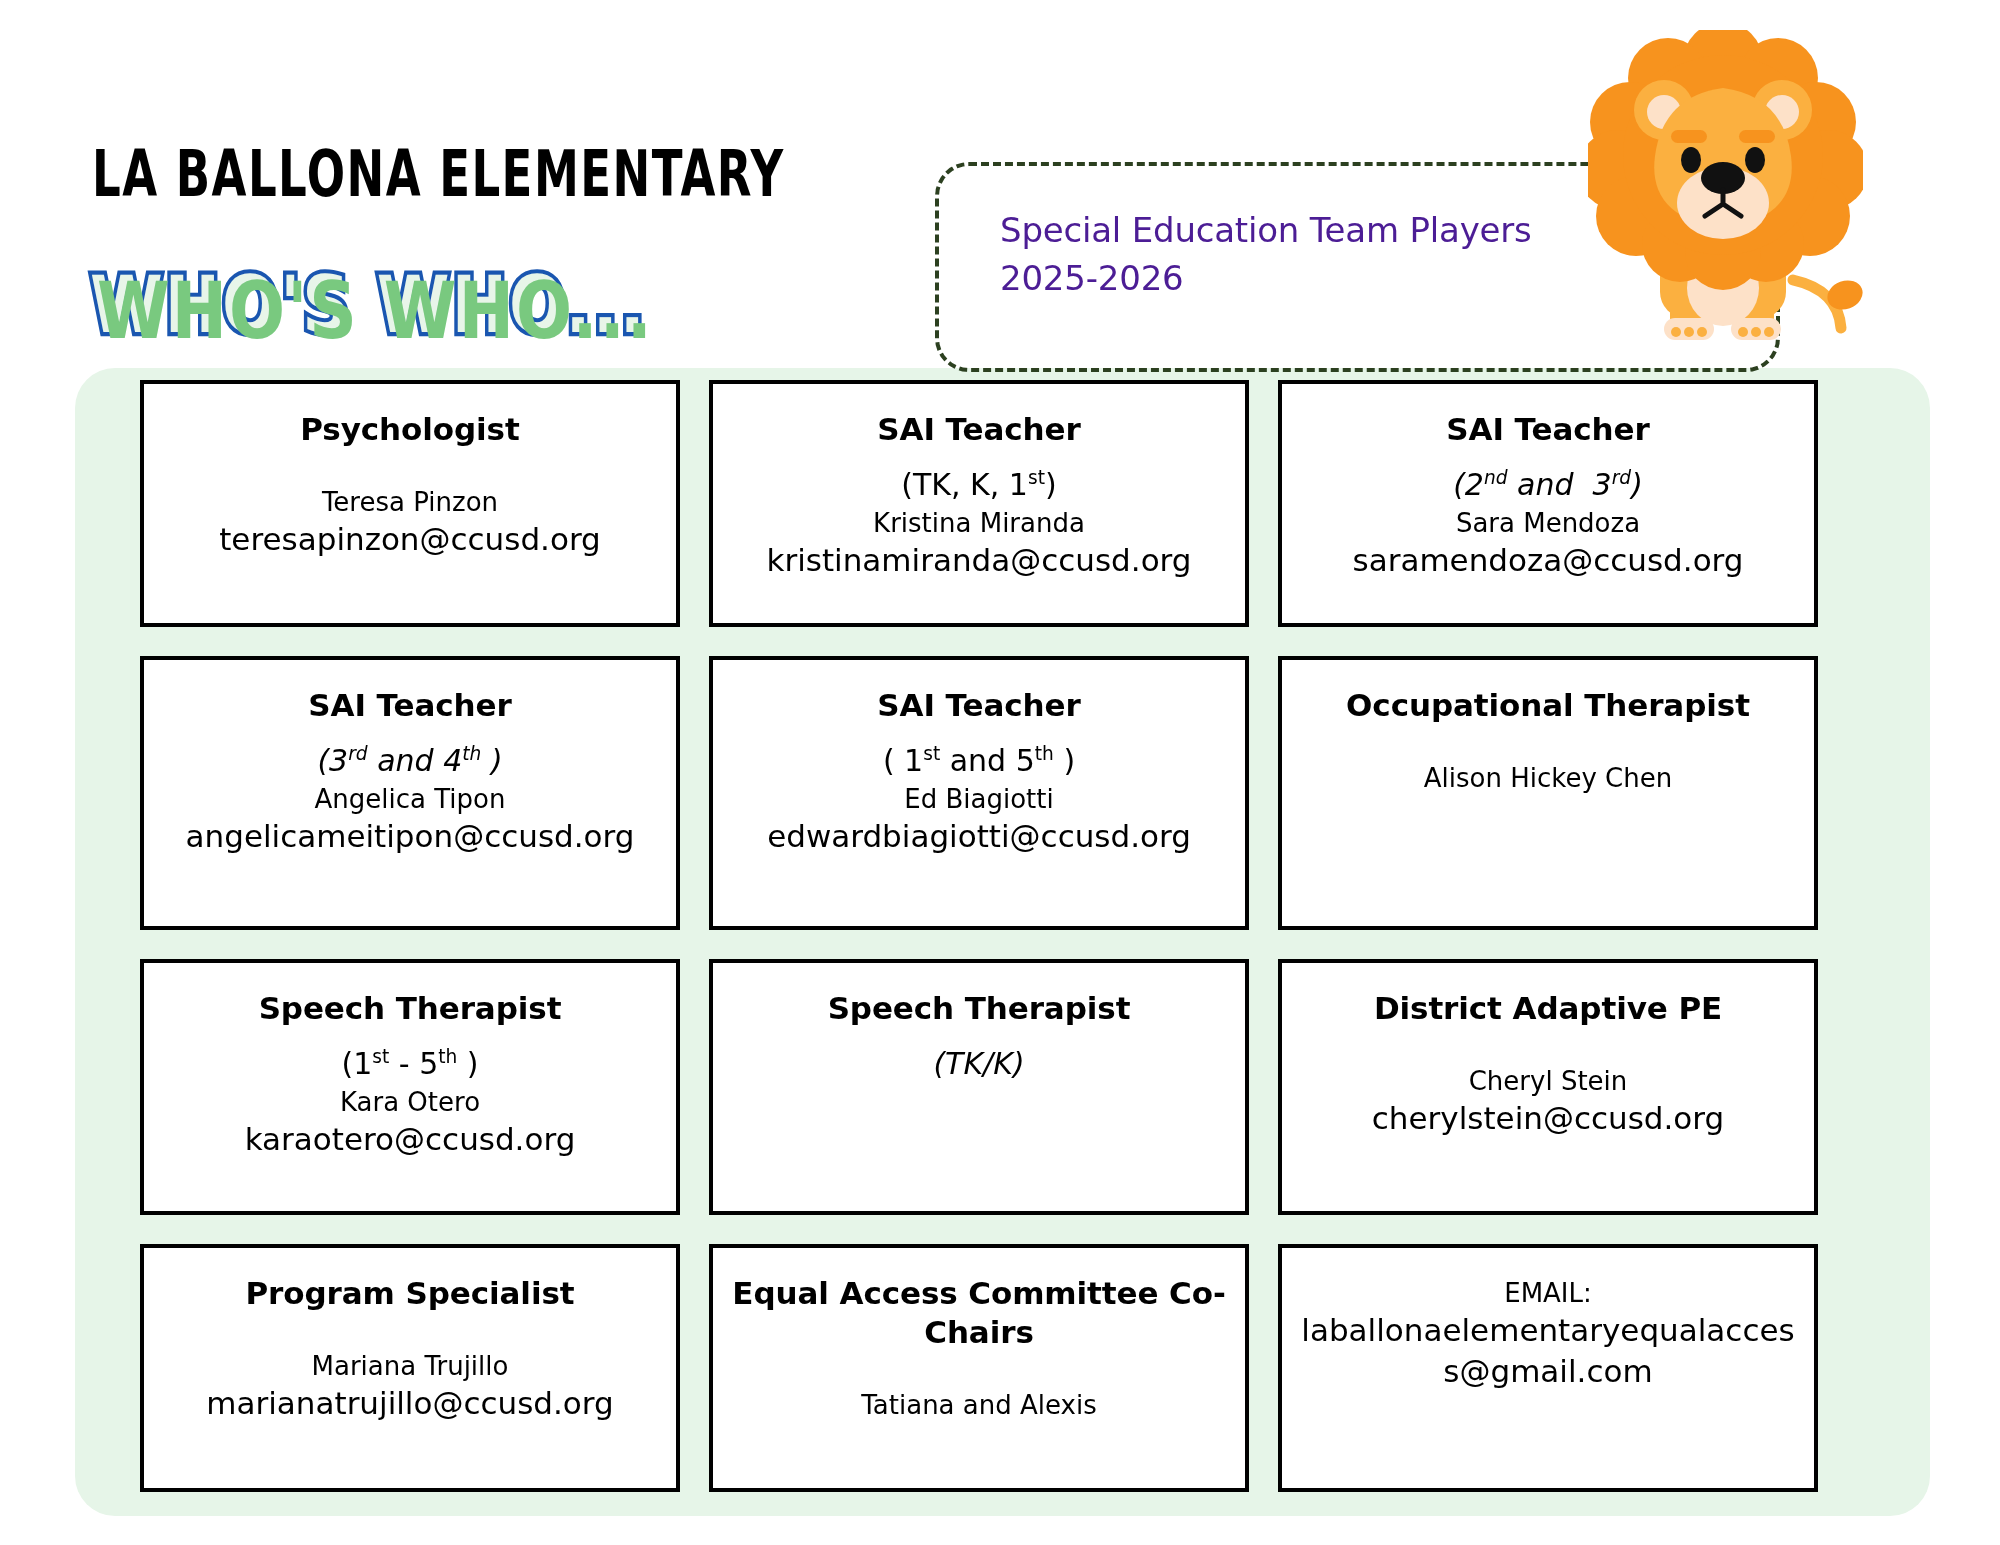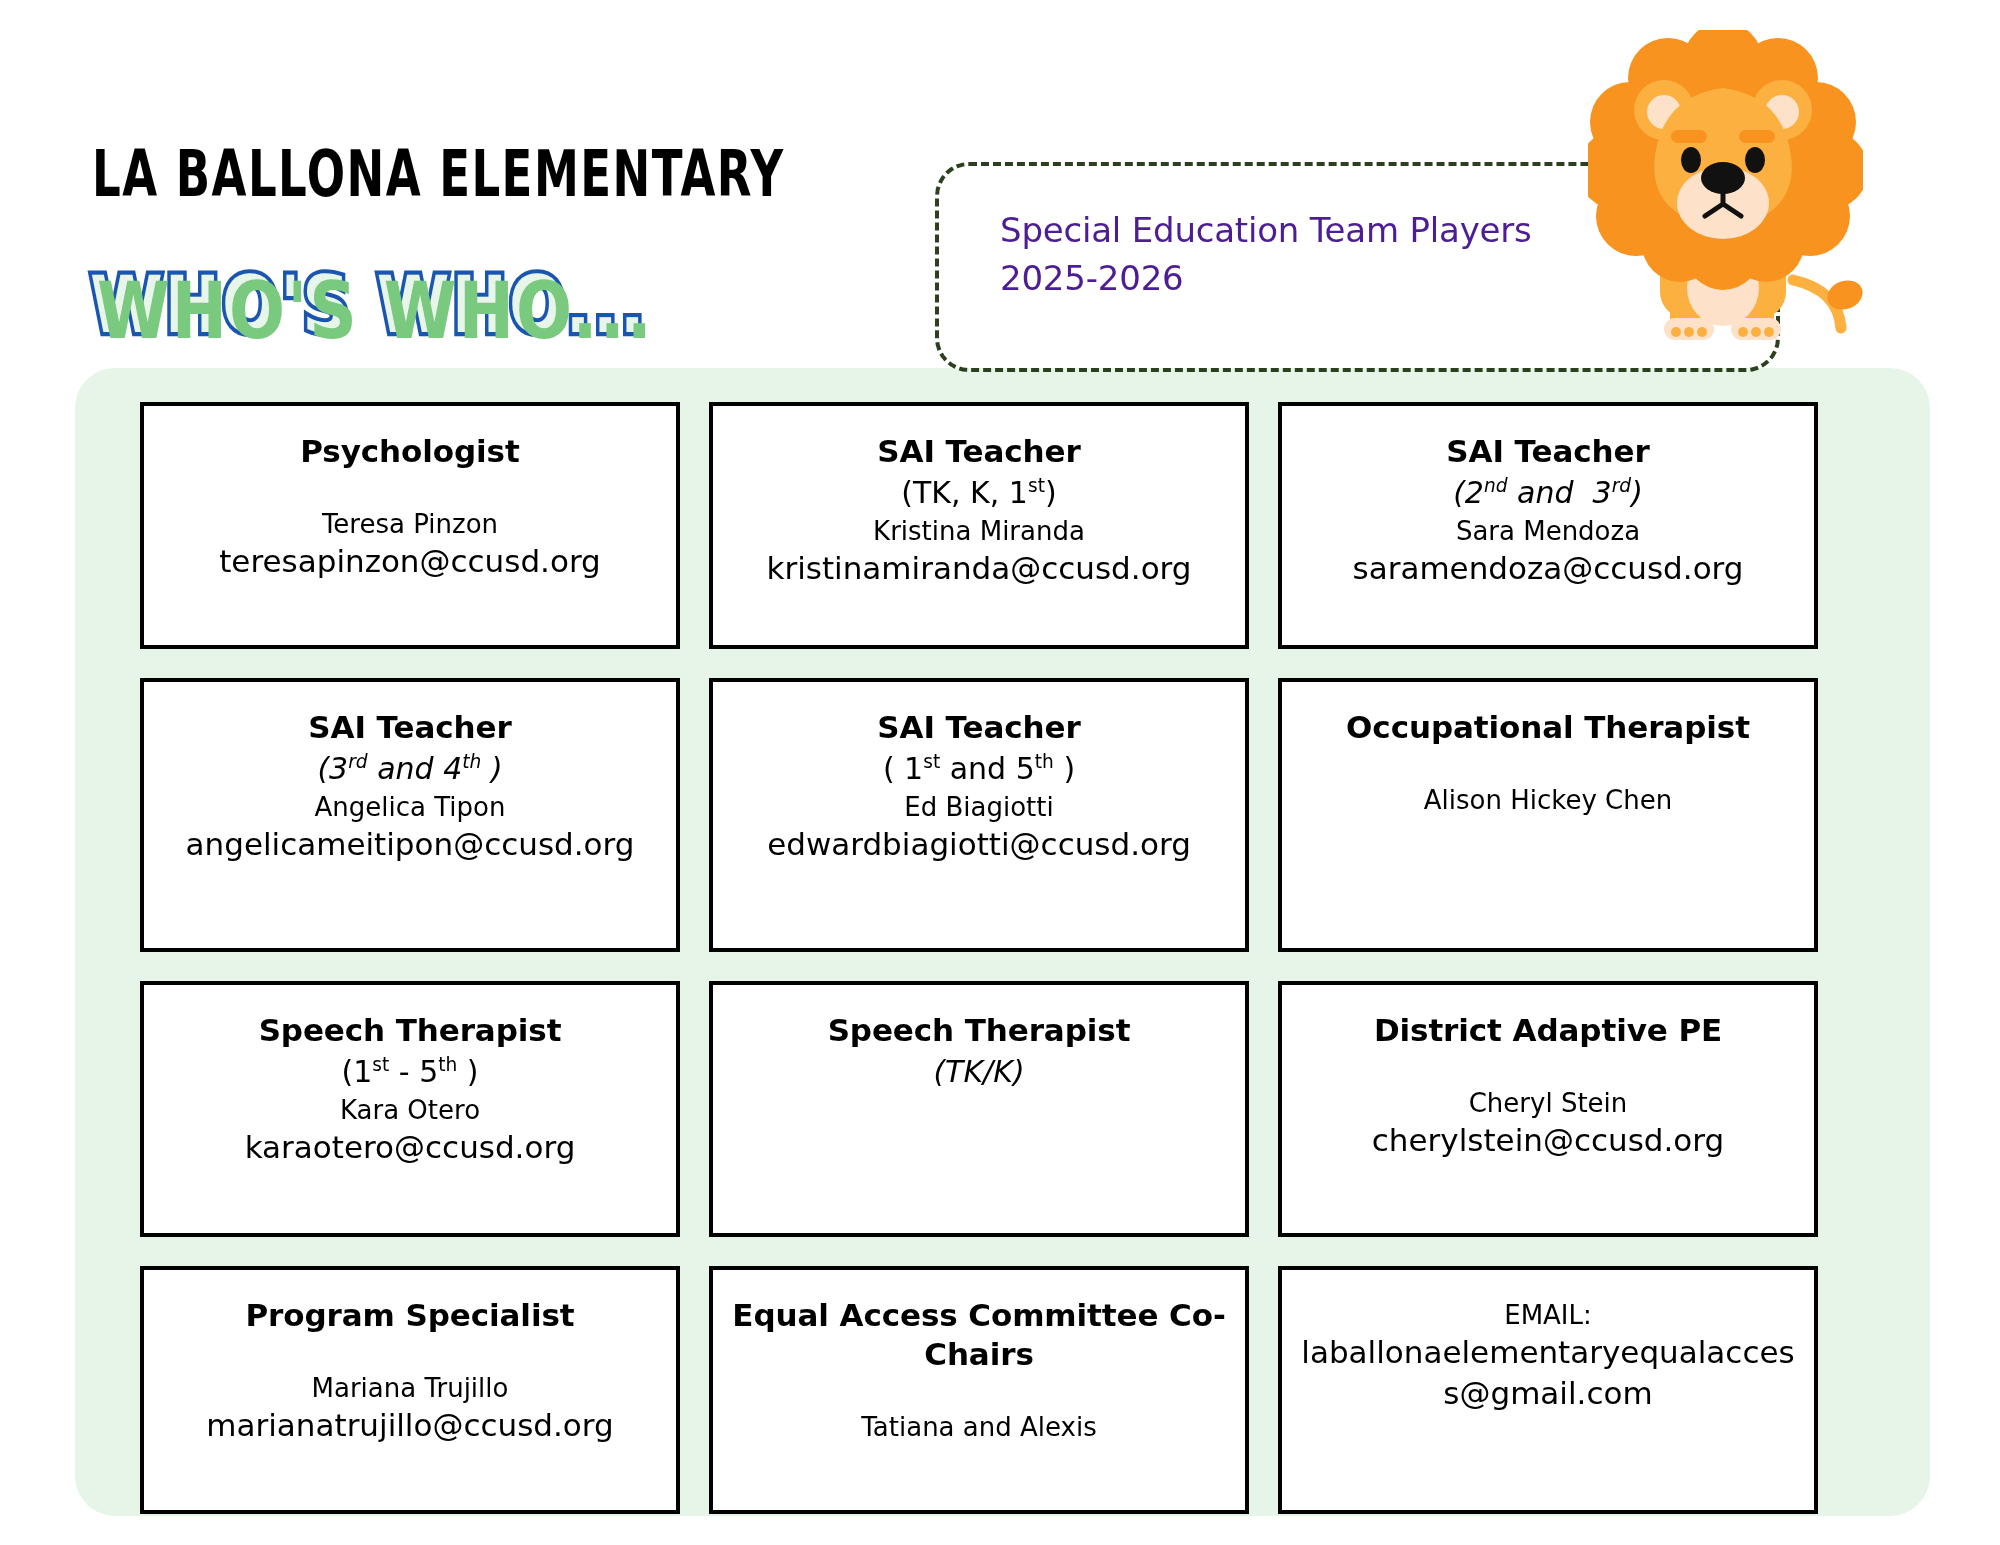--- a/index.html
+++ b/index.html
@@ -110,21 +110,21 @@
     height: 1148px;
     background: #e6f5e8;
     border-radius: 40px;
     z-index: 1;
   }
 
   
   .grid {
     position: absolute;
     left: 140px;
-    top: 402px;
+    top: 380px;
     width: 1726px;
     height: 1110px;
     display: grid;
     grid-template-columns: repeat(3, 540px);
     grid-template-rows: 247px 274px 256px 248px;
     column-gap: 29px;
     row-gap: 29px;
     z-index: 3;
   }
 
@@ -145,21 +145,21 @@
     color: #000;
     text-align: center;
     line-height: 1.25;
     letter-spacing: -0.1px;
   }
   .card .grades {
     font-size: 30px;
     color: #000;
     text-align: center;
     line-height: 1.3;
-    margin-top: 2px;
+    margin-top: 16px;
   }
   .card .grades.italic { font-style: italic; }
   .card .grades sup { font-size: 0.62em; vertical-align: super; line-height: 0; }
   .card .spacer { height: 34px; }
   .card .person {
     font-size: 26px;
     color: #000;
     text-align: center;
     line-height: 1.32;
     margin-top: 2px;

